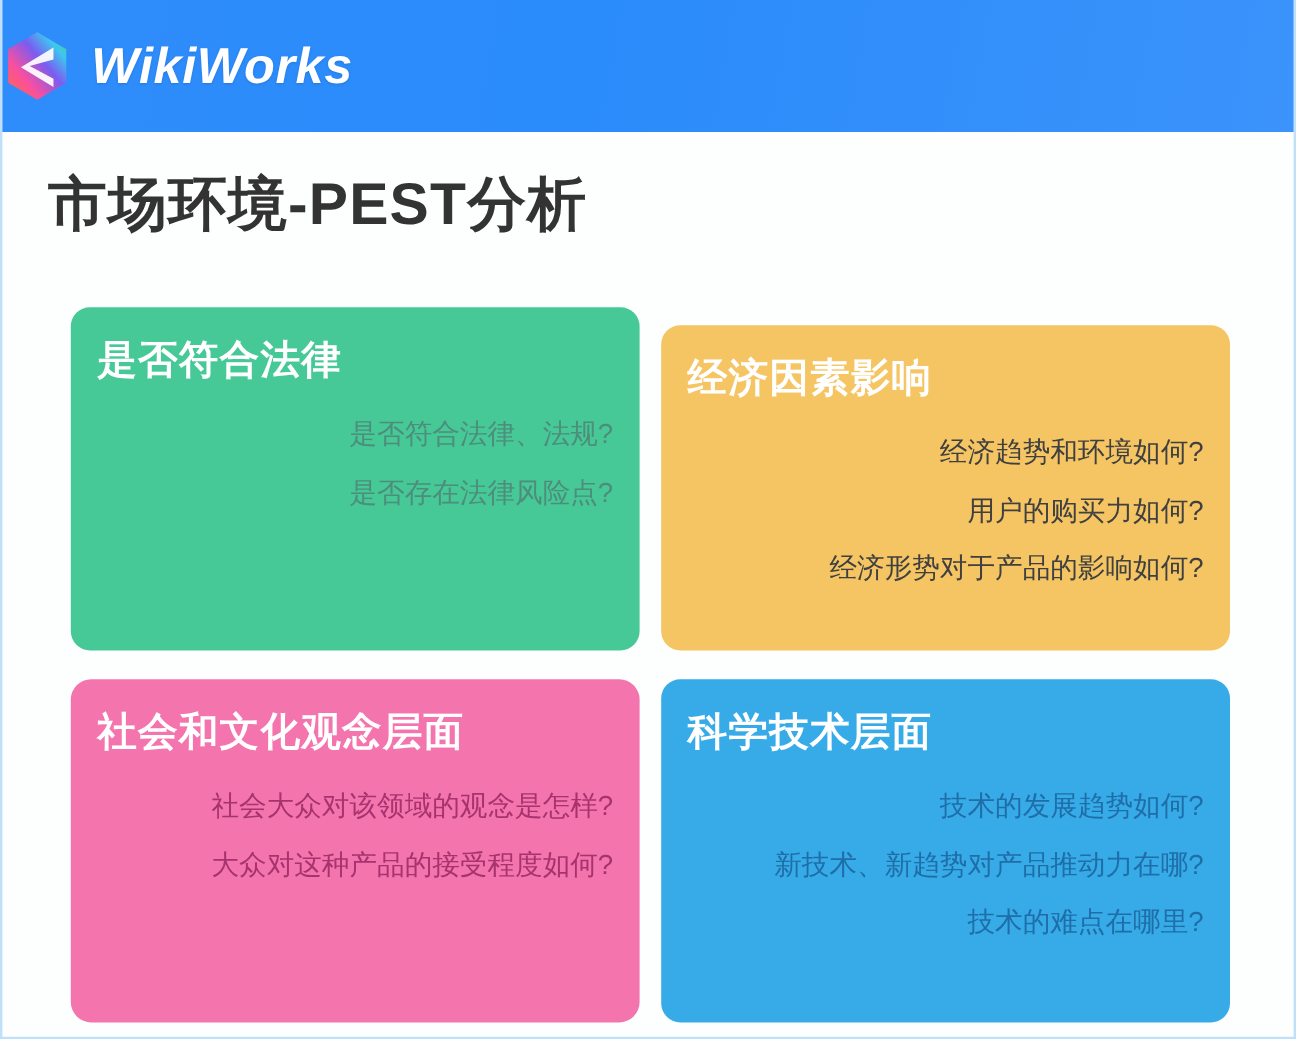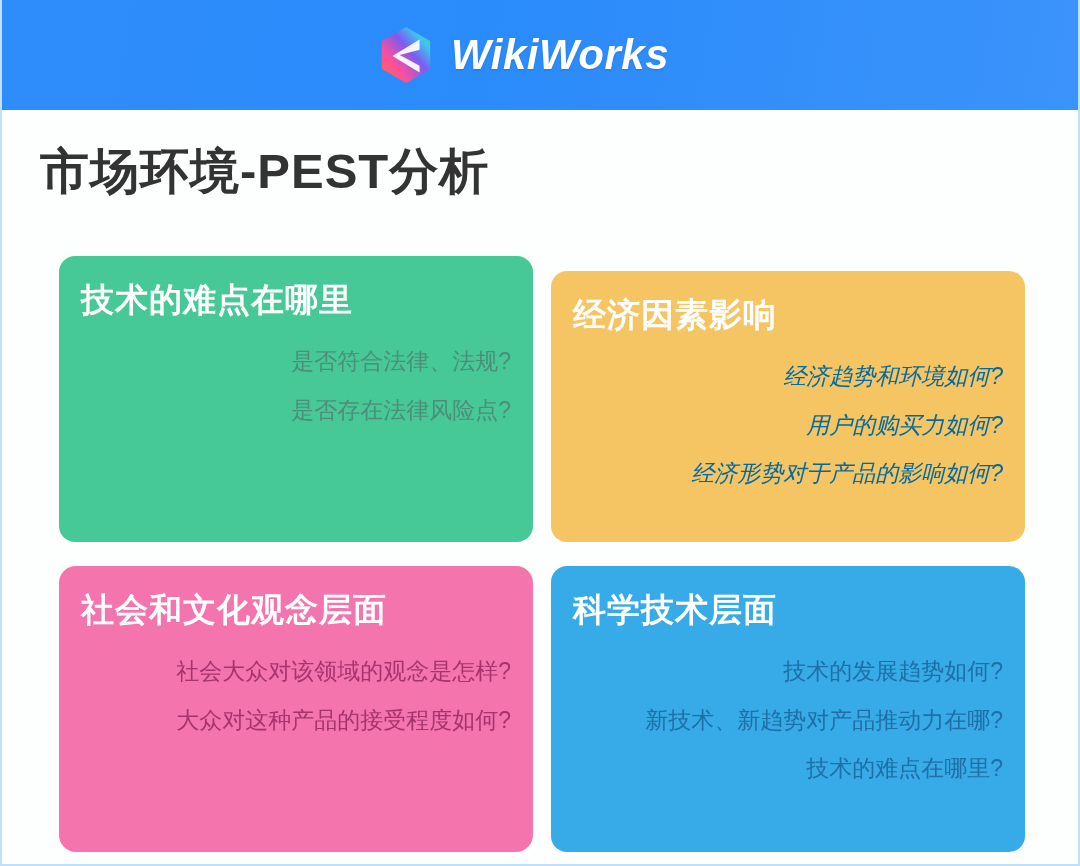--- a/index.html
+++ b/index.html
@@ -29,21 +29,21 @@
   
   .header-bar {
     position: absolute;
     left: -2px;
     top: 0;
     width: 1080px;
     height: 110px;
     background: linear-gradient(100deg, #2f8dfb 0%, #2a8bfa 45%, #3b93fb 100%);
     display: flex;
     align-items: center;
-    justify-content: center;
+    justify-content: flex-start;
   }
   .brand {
     display: flex;
     align-items: center;
     gap: 14px;
     margin-right: 36px;
   }
   .brand-mark {
     width: 62px;
     height: 62px;
@@ -111,21 +111,21 @@
     font-size: 23px;
     line-height: 1.15;
     white-space: nowrap;
     font-weight: 400;
   }
 
   
   .card.c0 { background: #46c997; }
   .card.c0 .card-line { color: #4d8d7b; }
   .card.c1 { background: #f5c463; margin-top: 15px; }
-  .card.c1 .card-line { color: #0369a1; font-style: italic; }
+  .card.c1 .card-line { color: #404040; }
   .card.c2 { background: #f474ad; border-radius: 17px; }
   .card.c2 .card-line { color: #a6336e; }
   .card.c3 { background: #36abe8; }
   .card.c3 .card-line { color: #1f6ea8; }
 </style>
 </head>
 <body>
 
 <div id="page">
 
@@ -154,21 +154,21 @@
       </svg>
       <span class="brand-name">WikiWorks</span>
     </div>
   </div>
 
   <div class="page-title">市场环境-PEST分析</div>
 
   <div class="grid">
 
     <div class="card c0">
-      <div class="card-title">技术的难点在哪里</div>
+      <div class="card-title">是否符合法律</div>
       <div class="card-lines">
         <div class="card-line">是否符合法律、法规?</div>
         <div class="card-line">是否存在法律风险点?</div>
       </div>
     </div>
 
     <div class="card c1">
       <div class="card-title">经济因素影响</div>
       <div class="card-lines">
         <div class="card-line">经济趋势和环境如何?</div>

